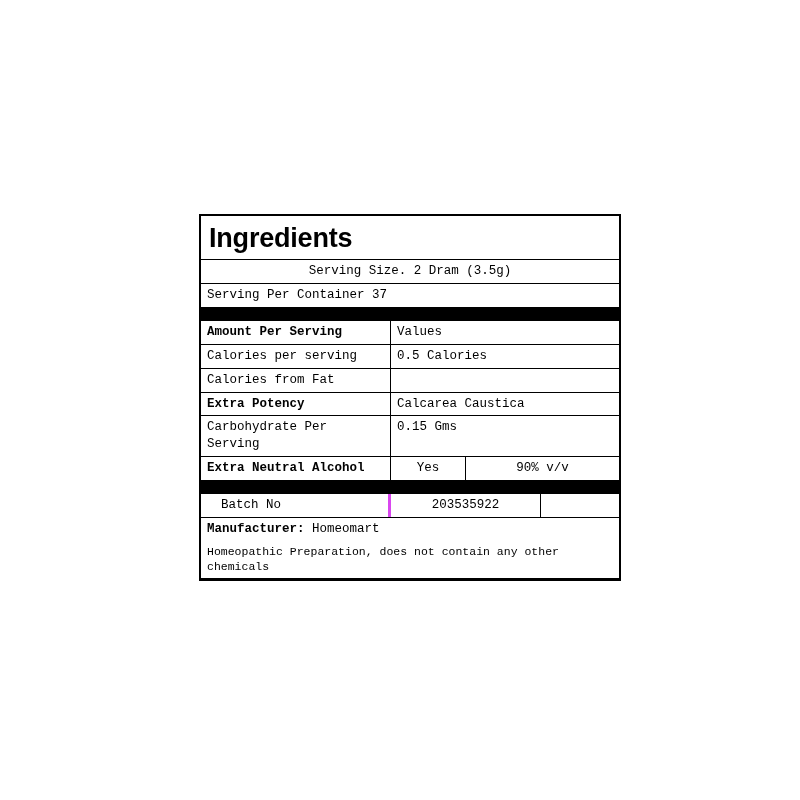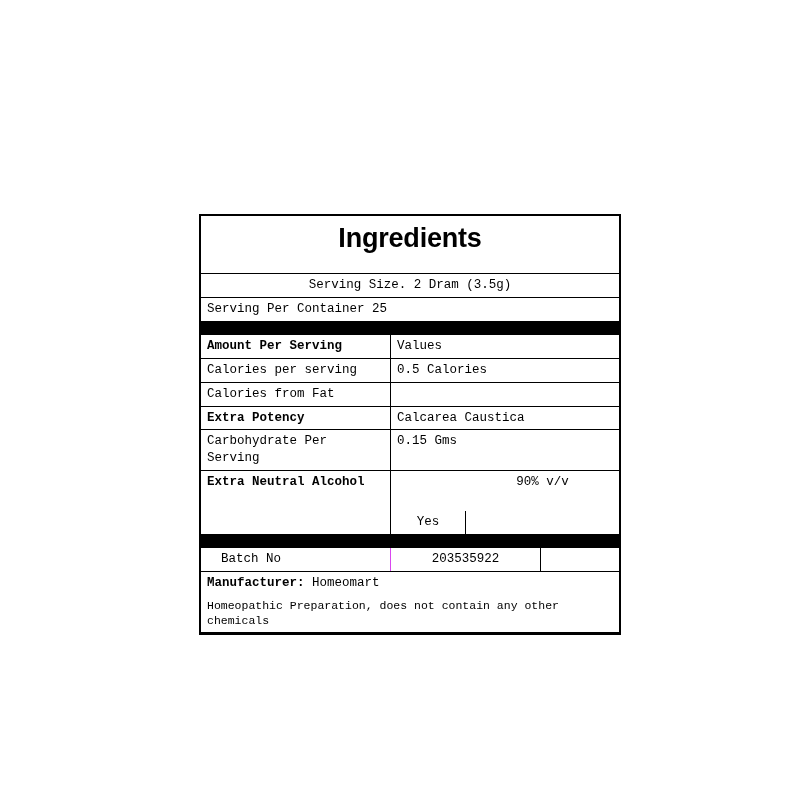--- a/index.html
+++ b/index.html
@@ -20,23 +20,22 @@
   .label-panel {
     position: absolute;
     left: 199px;
     top: 214px;
     width: 422px;
     background: #ffffff;
     border: 2px solid #000000;
     box-sizing: border-box;
   }
   .title-row {
-    padding: 8px 8px 20px 8px;
+    padding: 8px 8px 6px 8px;
     border-bottom: 1px solid #000000;
-    text-align: center;
   }
   .title-text {
     font-size: 27px;
     font-weight: bold;
     color: #000000;
     line-height: 1.08;
     letter-spacing: -0.2px;
   }
   .row {
     display: flex;
@@ -60,21 +59,20 @@
     border-right: 1px solid #000000;
   }
   .cell.value-col {
     flex: 1 1 auto;
   }
   .cell.val-split-a {
     width: 75px;
     flex: 0 0 75px;
     text-align: center;
     border-right: 1px solid #000000;
-    margin-top: 40px;
   }
   .cell.val-split-b {
     flex: 1 1 auto;
     text-align: center;
   }
   .cell.full {
     width: 100%;
     flex: 1 1 auto;
   }
   .cell.serving-center {
@@ -83,21 +81,21 @@
     text-align: center;
   }
   .black-bar {
     background: #000000;
     height: 13px;
     width: 100%;
   }
   .batch-label {
     width: 190px;
     flex: 0 0 190px;
-    border-right: 1px solid #d946ef;
+    border-right: 3px solid #d946ef;
     padding-left: 20px;
   }
   .batch-num {
     width: 150px;
     flex: 0 0 150px;
     text-align: center;
     border-right: 1px solid #000000;
   }
   .batch-rest {
     flex: 1 1 auto;
@@ -116,21 +114,21 @@
 
     <div class="title-row">
       <div class="title-text">Ingredients</div>
     </div>
 
     <div class="row">
       <div class="cell serving-center">Serving Size. 2 Dram  (3.5g)</div>
     </div>
 
     <div class="row">
-      <div class="cell full">Serving Per Container 25</div>
+      <div class="cell full">Serving Per Container 37</div>
     </div>
 
     <div class="black-bar"></div>
 
     <div class="row">
       <div class="cell label-col bold">Amount Per Serving</div>
       <div class="cell value-col">Values</div>
     </div>
 
     <div class="row">

